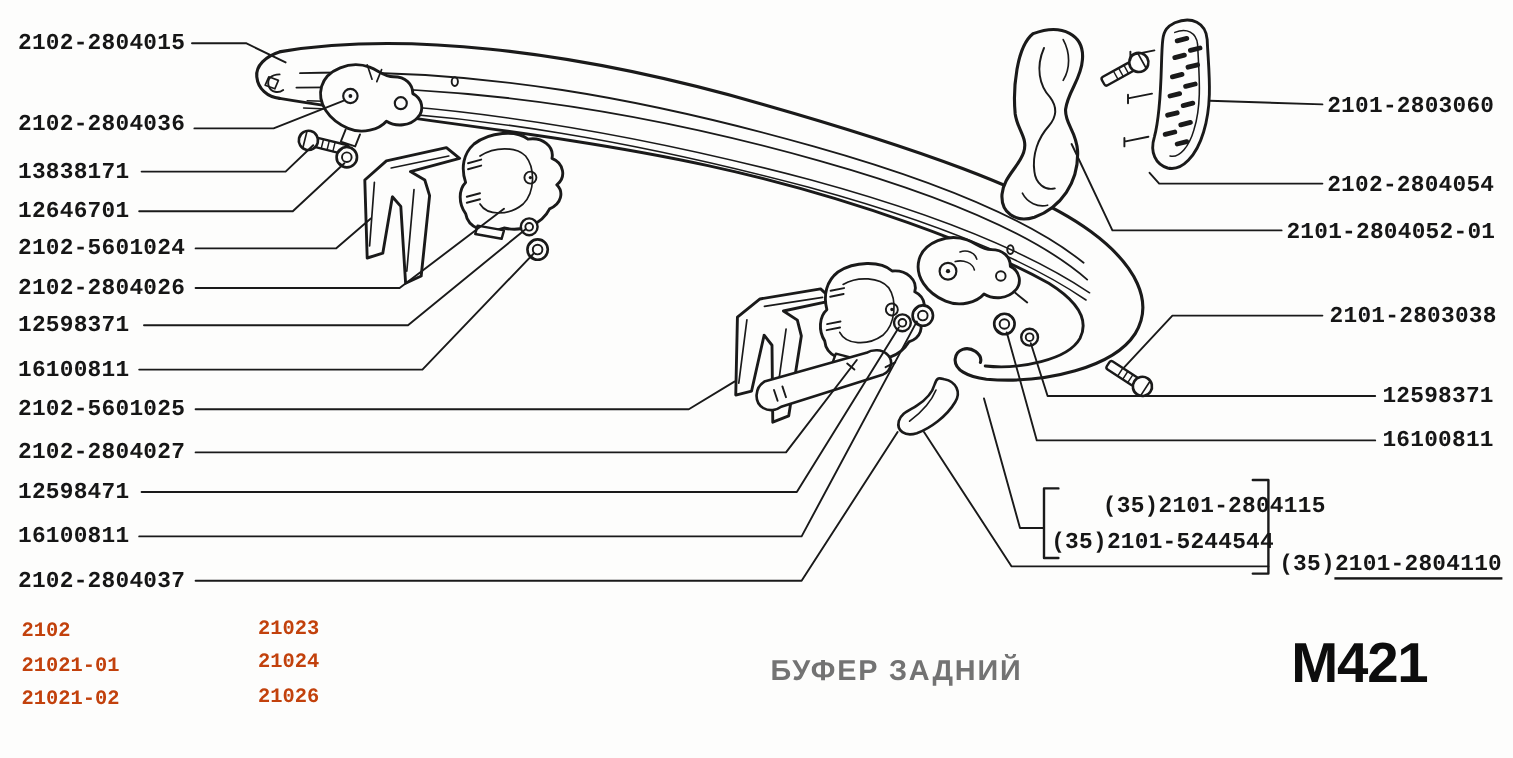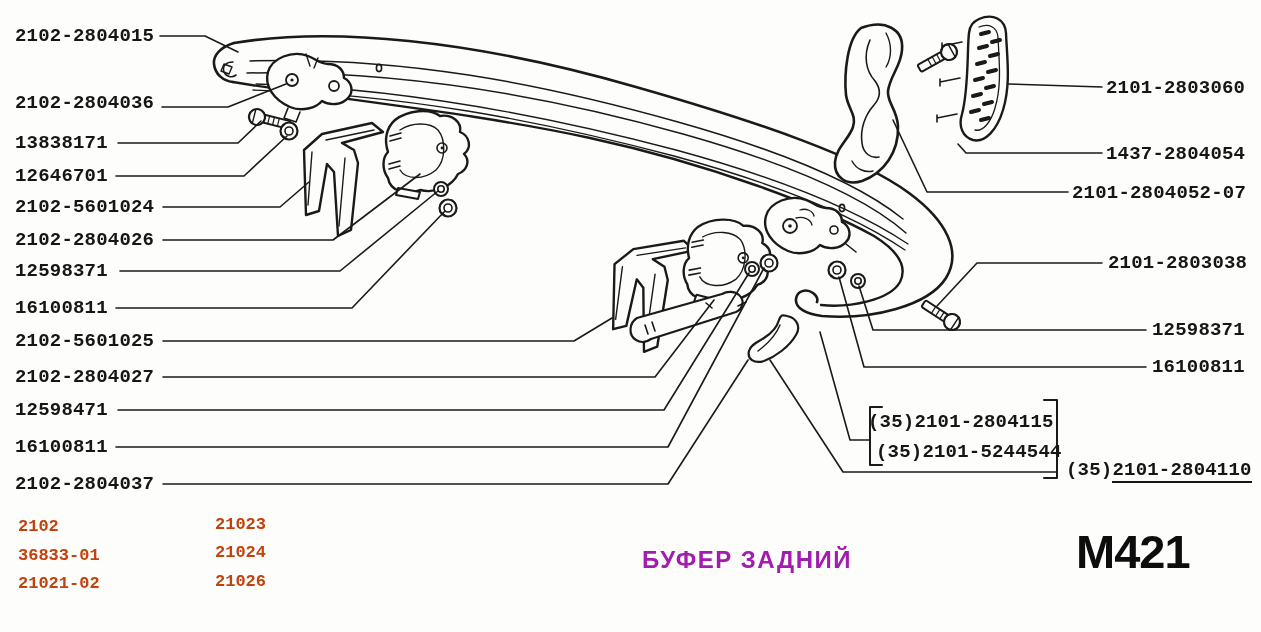--- a/index.html
+++ b/index.html
@@ -20,21 +20,21 @@
   }
   .variant .num{border-bottom:2px solid #161616;padding-bottom:0px;}
   .model-code{
     position:absolute;
     font-family:"Liberation Mono","DejaVu Sans Mono",monospace;
     font-size:17px;font-weight:700;line-height:22px;white-space:nowrap;color:#c2410c;
   }
   .drawing-title{
     position:absolute;left:642px;top:546px;
     font-family:"Liberation Sans","DejaVu Sans",sans-serif;
-    font-size:24px;font-weight:700;letter-spacing:1.5px;color:#a21caf;
+    font-size:24px;font-weight:700;letter-spacing:1.5px;color:#737373;
     white-space:nowrap;
   }
   .sheet-code{
     position:absolute;left:1076px;top:524px;
     font-family:"Liberation Sans","DejaVu Sans",sans-serif;
     font-size:47px;font-weight:700;letter-spacing:-1px;color:#0d0d0d;
     white-space:nowrap;
   }
 </style>
 </head>
@@ -204,34 +204,34 @@
   <div class="callout" style="left:15px;top:229px">2102-2804026</div>
   <div class="callout" style="left:15px;top:260px">12598371</div>
   <div class="callout" style="left:15px;top:297px">16100811</div>
   <div class="callout" style="left:15px;top:330px">2102-5601025</div>
   <div class="callout" style="left:15px;top:366px">2102-2804027</div>
   <div class="callout" style="left:15px;top:399px">12598471</div>
   <div class="callout" style="left:15px;top:436px">16100811</div>
   <div class="callout" style="left:15px;top:473px">2102-2804037</div>
 
   <div class="callout" style="left:1106px;top:77px">2101-2803060</div>
-  <div class="callout" style="left:1106px;top:143px">1437-2804054</div>
-  <div class="callout" style="left:1072px;top:182px">2101-2804052-07</div>
+  <div class="callout" style="left:1106px;top:143px">2102-2804054</div>
+  <div class="callout" style="left:1072px;top:182px">2101-2804052-01</div>
   <div class="callout" style="left:1108px;top:252px">2101-2803038</div>
   <div class="callout" style="left:1152px;top:319px">12598371</div>
   <div class="callout" style="left:1152px;top:356px">16100811</div>
 
-  <div class="callout" style="left:868px;top:411px">(35)2101-2804115</div>
+  <div class="callout" style="left:919px;top:411px">(35)2101-2804115</div>
   <div class="callout" style="left:876px;top:441px">(35)2101-5244544</div>
   <div class="callout variant" style="left:1066px;top:459px">
     <span>(35)</span><span class="num">2101-2804110</span>
   </div>
 
   <div class="model-code" style="left:18px;top:516px">2102</div>
-  <div class="model-code" style="left:18px;top:545px">36833-01</div>
+  <div class="model-code" style="left:18px;top:545px">21021-01</div>
   <div class="model-code" style="left:18px;top:573px">21021-02</div>
   <div class="model-code" style="left:215px;top:514px">21023</div>
   <div class="model-code" style="left:215px;top:542px">21024</div>
   <div class="model-code" style="left:215px;top:571px">21026</div>
 
   <div class="drawing-title">БУФЕР ЗАДНИЙ</div>
   <div class="sheet-code">M421</div>
 
 </div>
 

